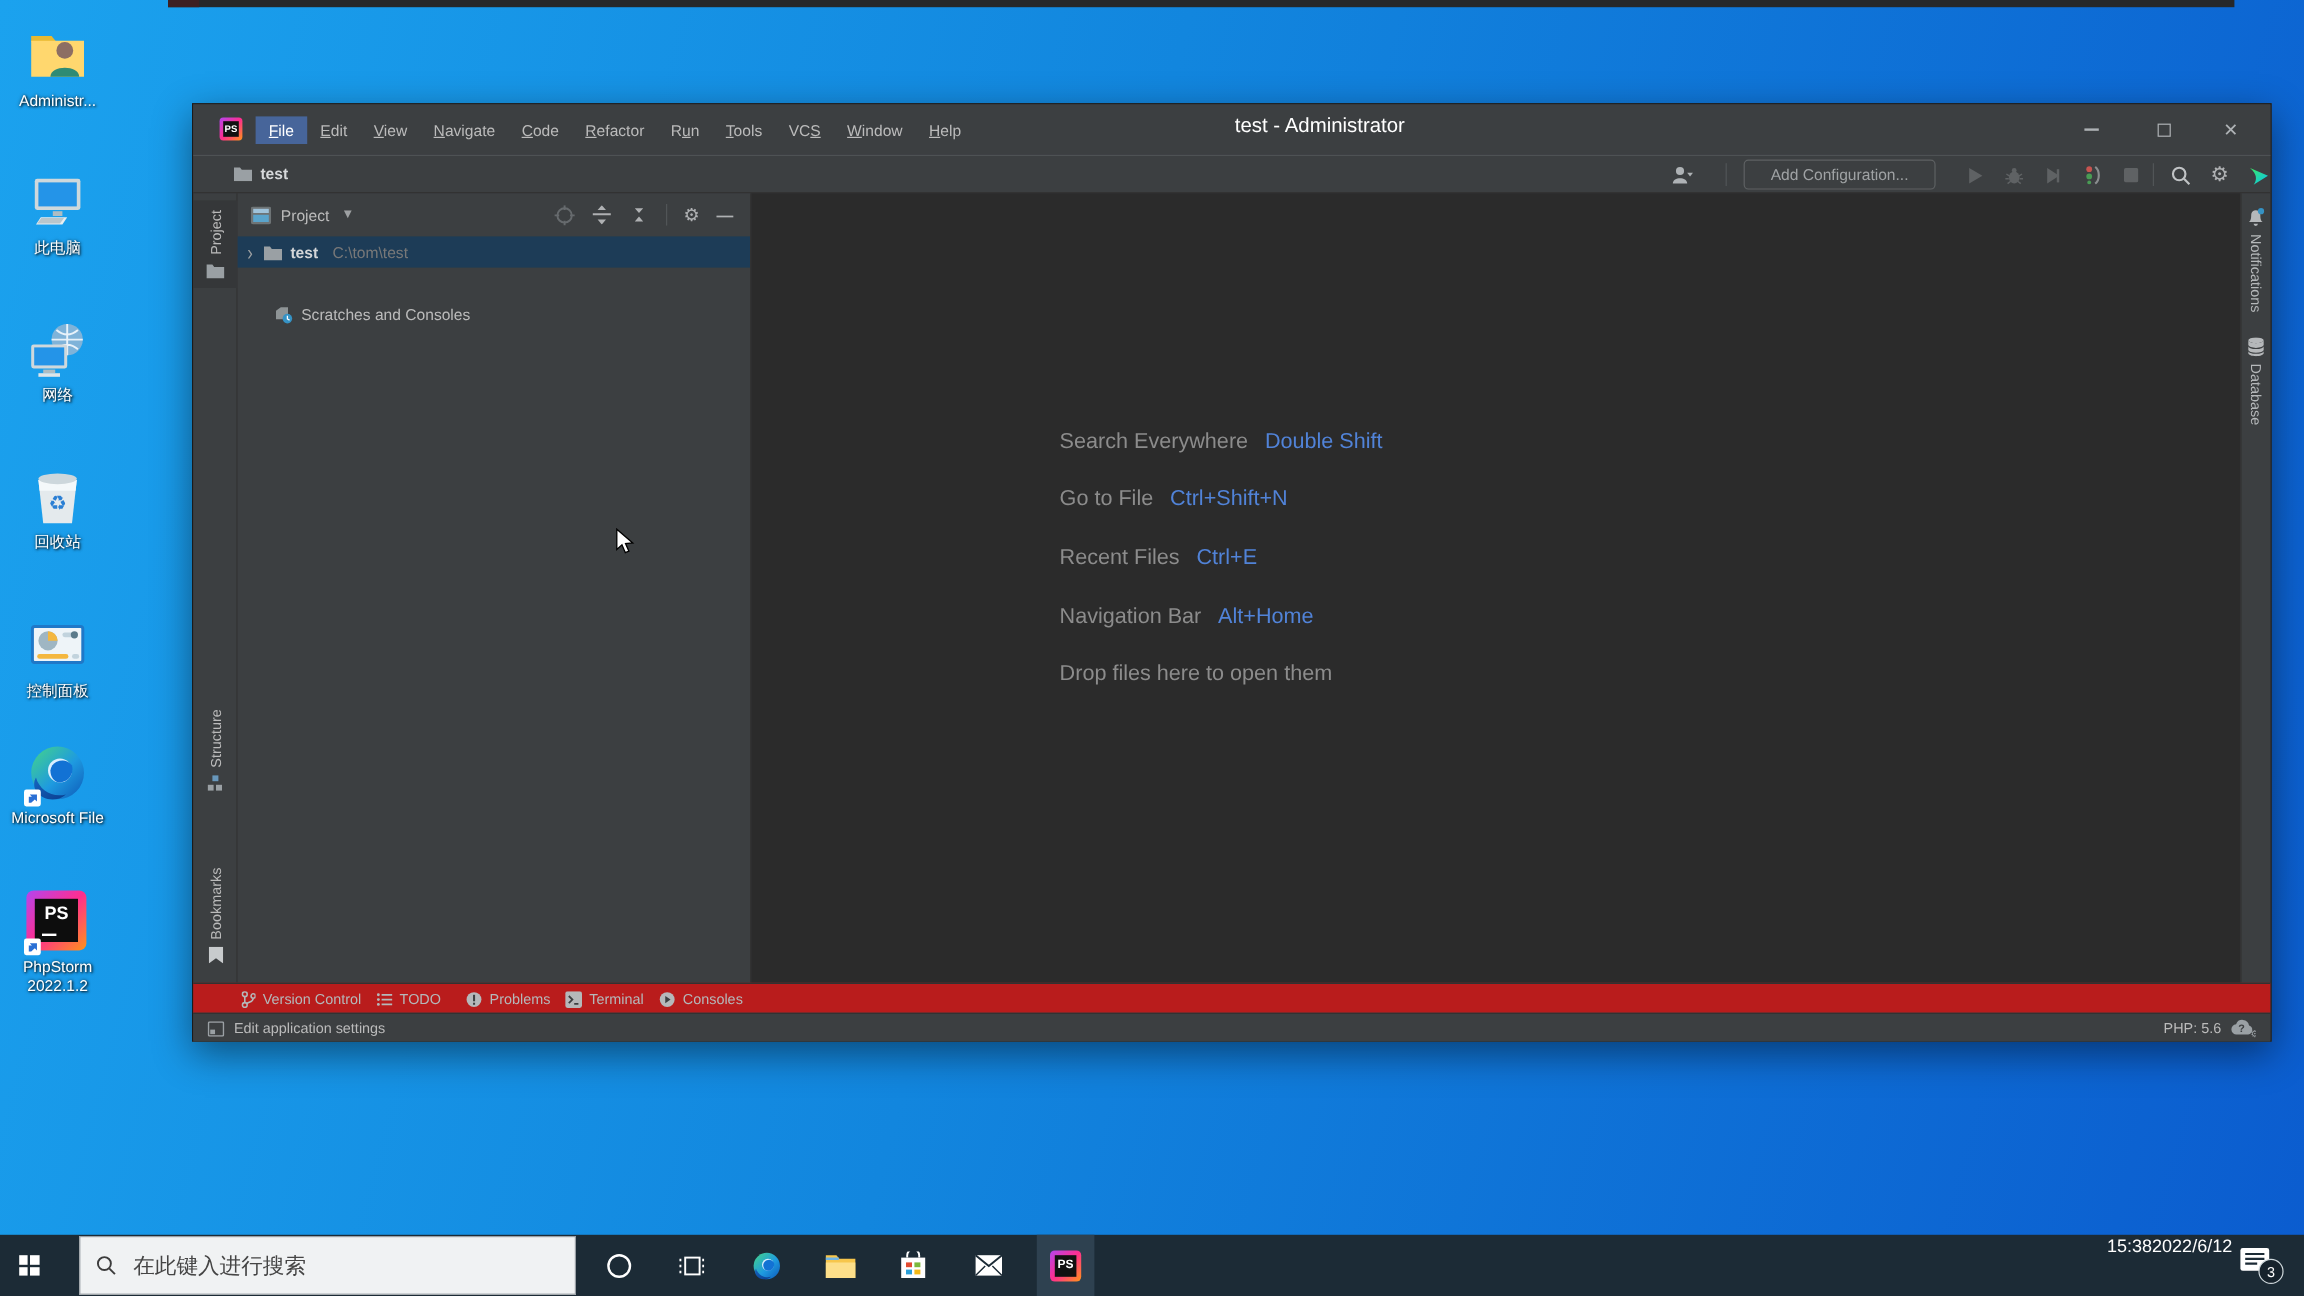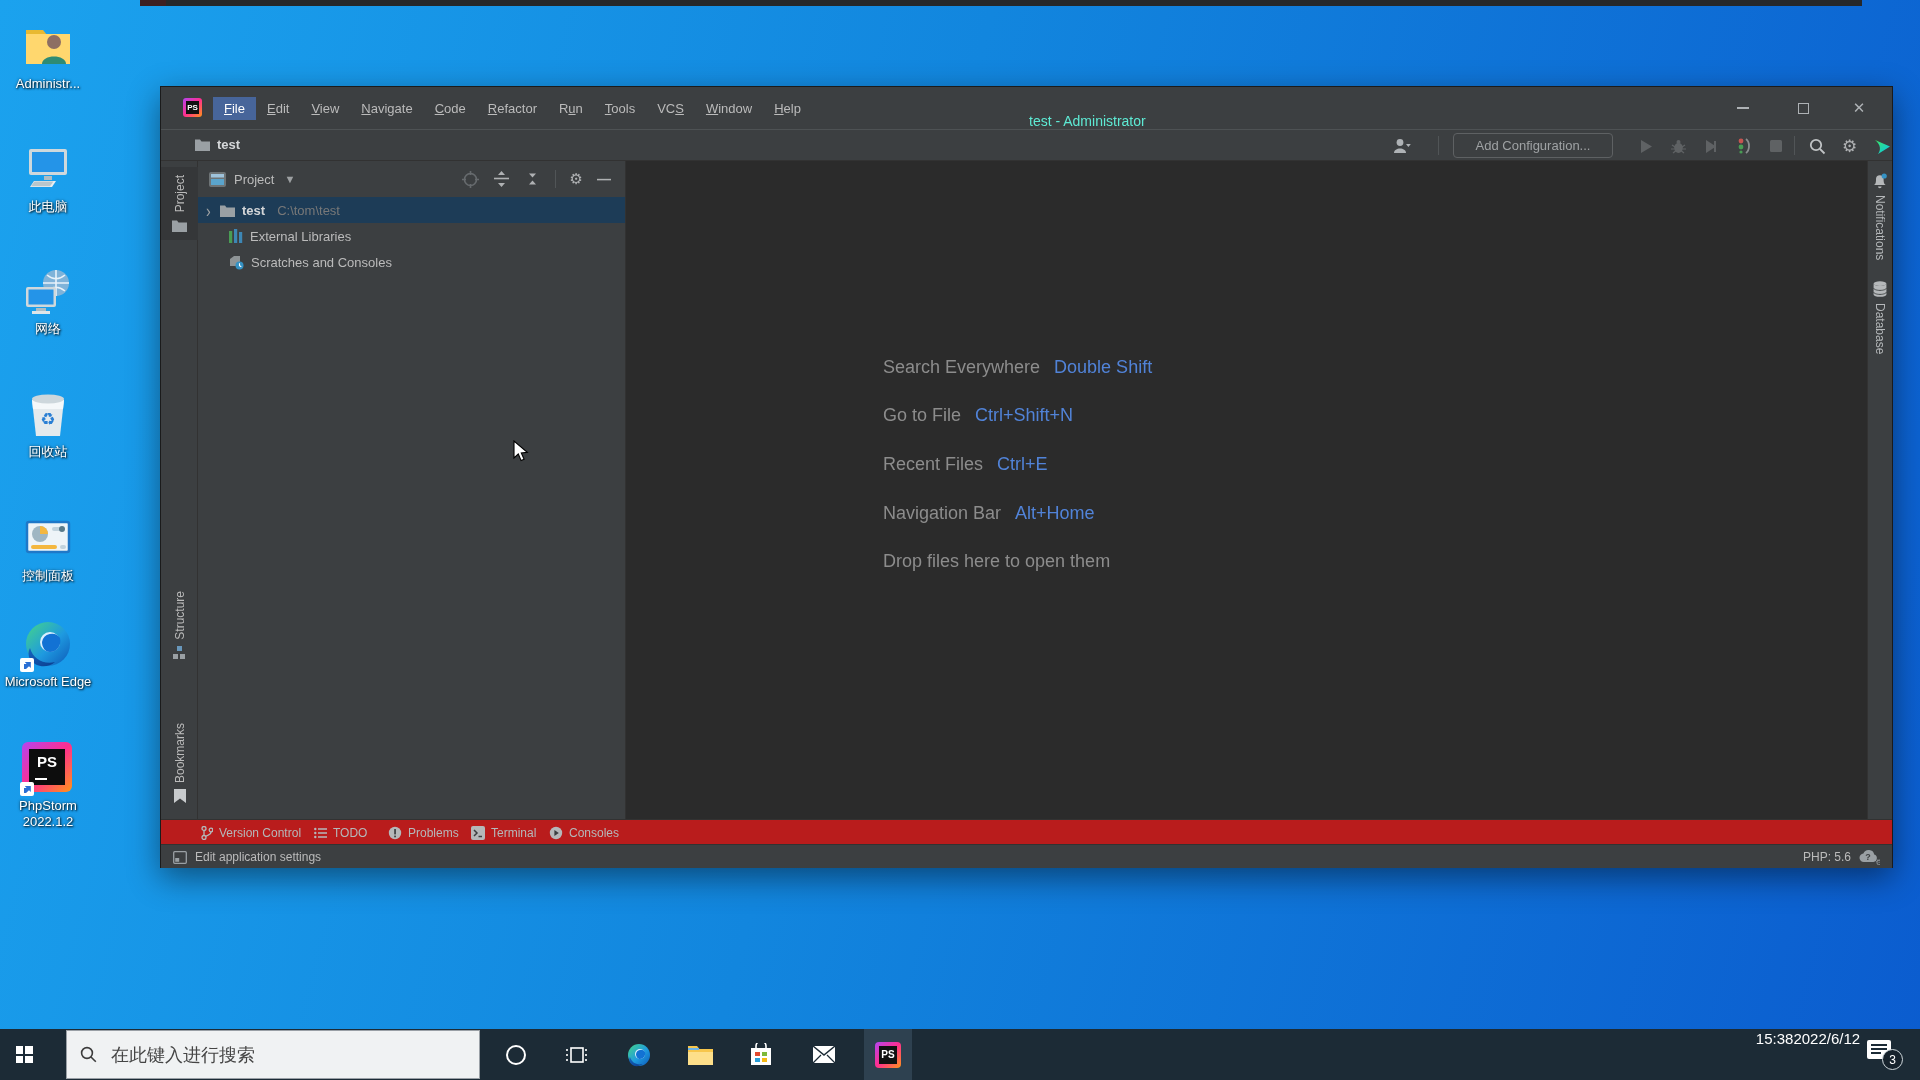--- a/index.html
+++ b/index.html
@@ -25,21 +25,21 @@
   #ide { left:160px; top:86px; width:1733px; height:782px; background:#3c3f41;
     border:1px solid #1b1b1b; box-shadow:0 10px 30px rgba(0,0,0,.45); }
   .titlebar { position:absolute; left:0; top:0; width:100%; height:42px; background:#3c3f41; }
   .ps-mini { position:absolute; left:22px; top:11px; width:19px; height:19px;
     background:linear-gradient(135deg,#b345f1 0%,#ff2e8e 50%,#ff9419 100%); border-radius:3px; }
   .ps-mini i { position:absolute; left:3px; top:3px; right:3px; bottom:3px; background:#111;
     color:#fff; font-style:normal; font-weight:bold; font-size:8px; line-height:13px; text-align:center; }
   #menubar { position:absolute; left:52px; top:0; height:42px; display:flex; align-items:center; }
   .mi { color:#bbbbbb; font-size:13px; padding:4px 11px; border-radius:0; }
   .mi.active { background:#47659a; color:#fff; }
-  .win-title { position:absolute; left:868px; top:26px; font-size:14px; color:#5eead4; }
+  .win-title { position:absolute; left:868px; top:8px; font-size:17px; color:#ffffff; }
   .win-ctl { position:absolute; top:0; width:46px; height:42px; display:flex; align-items:center;
     justify-content:center; color:#aeb2b5; font-size:15px; }
   .wc-min { right:126px; } .wc-max { right:66px; } .wc-close { right:10px; }
   .wc-box { width:11px; height:11px; border:1px solid #aeb2b5; display:block; }
   .wc-bar { width:12px; height:1.5px; background:#aeb2b5; display:block; }
 
   
   .toolbar { position:absolute; left:0; top:42px; width:100%; height:32px; background:#3c3f41;
     border-top:1px solid #4e5254; border-bottom:1px solid #323232; }
   .crumb { position:absolute; left:34px; top:7px; display:flex; align-items:center; gap:7px; }
@@ -214,21 +214,21 @@
         <path d="M8 30c3 11 14 17 25 14-8 7-20 5-25-3-2-3-2-8 0-11z" fill="url(#eg2)"></path>
         <circle cx="28" cy="24" r="10" fill="#d9efff"></circle>
         <path d="M20 24a10 10 0 0 1 18-4c2 8-4 14-10 14-5 0-8-5-8-10z" fill="#1272d4"></path>
       </svg>
       <span class="shortcut-ovl">
           <svg width="9" height="9" viewBox="0 0 9 9">
             <path d="M1 8V3h2.6L1.8 1h6v6L6 5.2 3 8z" fill="#2a6fd4"></path>
           </svg>
         </span>
     </div>
-    <span class="lbl">Microsoft Edge</span>
+    <span class="lbl">Microsoft File</span>
   </div>
 
   <div class="abs dicon" style="left:0;top:742px">
     <div class="art">
       <div style="width:50px;height:50px;background:linear-gradient(135deg,#b345f1 0%,#ff2e8e 50%,#ff9419 100%);border-radius:6px;position:relative">
         <div style="position:absolute;left:7px;top:7px;right:7px;bottom:7px;background:#0d0d0d"></div>
         <b style="position:absolute;left:0;top:11px;width:100%;text-align:center;color:#fff;font-size:15px">PS</b>
         <i style="position:absolute;left:13px;bottom:12px;width:12px;height:2.5px;background:#fff"></i>
       </div>
       <span class="shortcut-ovl">
@@ -378,28 +378,20 @@
         </div>
 
         <div class="trow sel" style="top:36px">
           <span class="chev">›</span>
           <svg width="15" height="13" viewBox="0 0 15 13">
               <path fill="#9aa0a4" d="M0 1.5h5l1.5 2H15V13H0z"></path>
             </svg>
           <span class="nm">test</span>
           <span class="pth">C:\tom\test</span>
         </div>
-        <div class="trow" style="top:62px">
-          <svg style="margin-left:31px" width="14" height="14" viewBox="0 0 14 14">
-              <rect x="0" y="2" width="3.2" height="12" fill="#499c54"></rect>
-              <rect x="5" y="0" width="3.2" height="14" fill="#3d87b5"></rect>
-              <rect x="10" y="3" width="3.2" height="11" fill="#3d87b5"></rect>
-            </svg>
-          <span class="nm2">External Libraries</span>
-        </div>
         <div class="trow" style="top:88px">
           <svg style="margin-left:31px" width="15" height="15" viewBox="0 0 15 15">
               <path d="M1 4l4-3h6v10H1z" fill="#8e9496"></path>
               <circle cx="10.5" cy="10.5" r="4" fill="#3592c4"></circle>
               <path d="M10.5 8.2v2.6l1.8 1" stroke="#fff" stroke-width="1.1" fill="none"></path>
             </svg>
           <span class="nm2">Scratches and Consoles</span>
         </div>
       </div>
 

